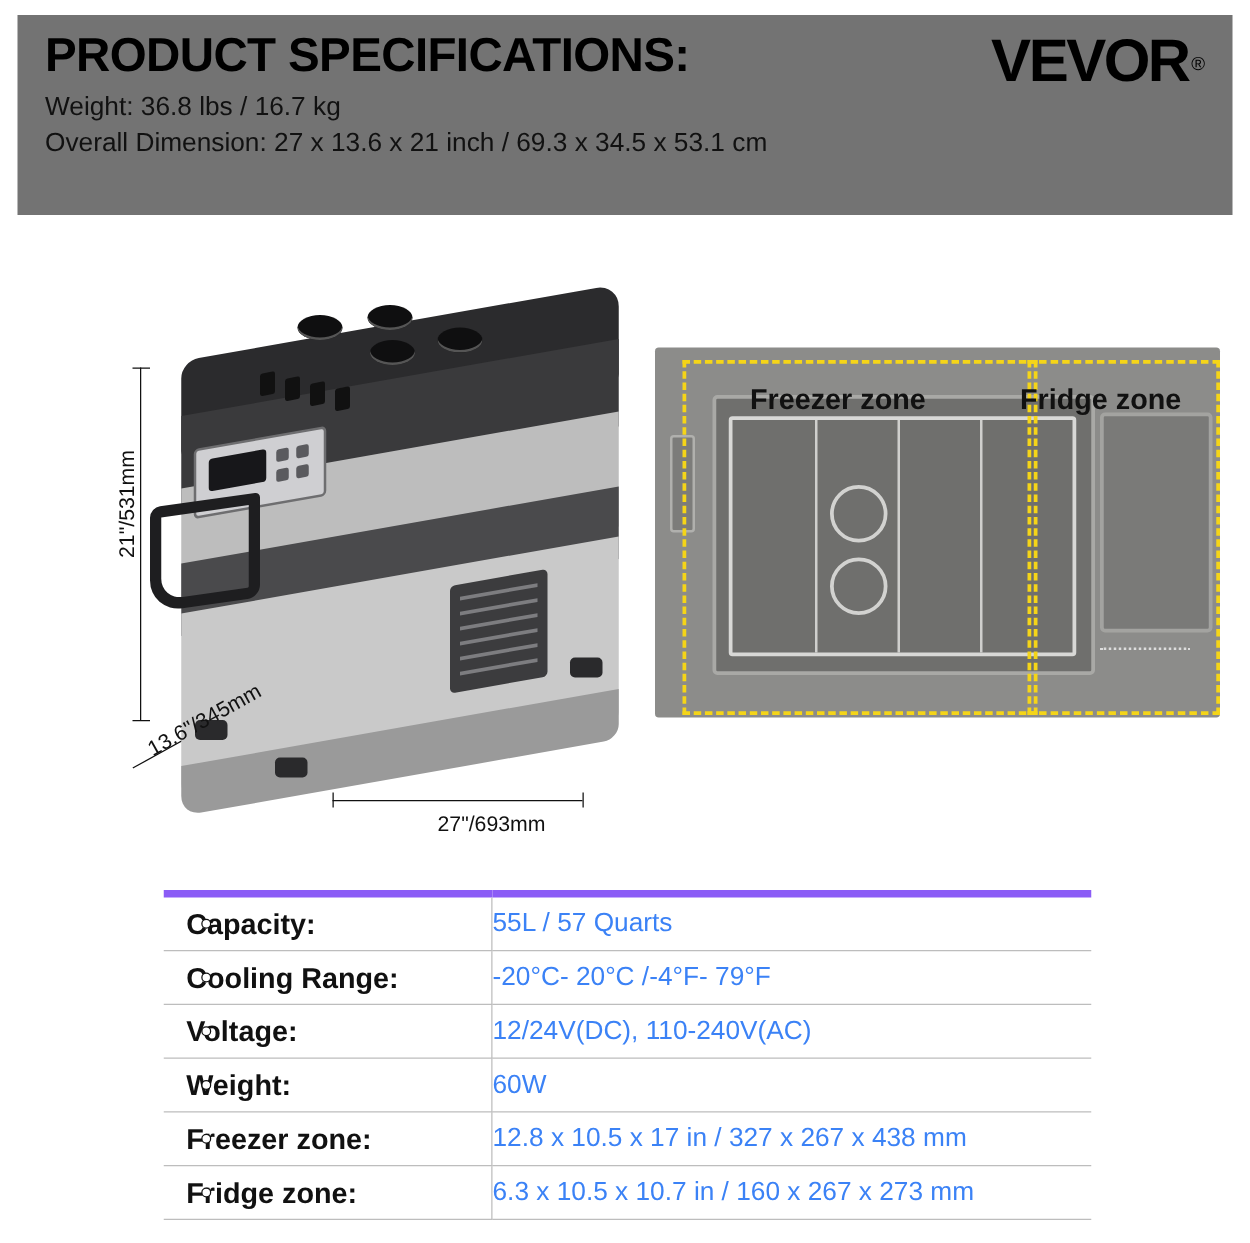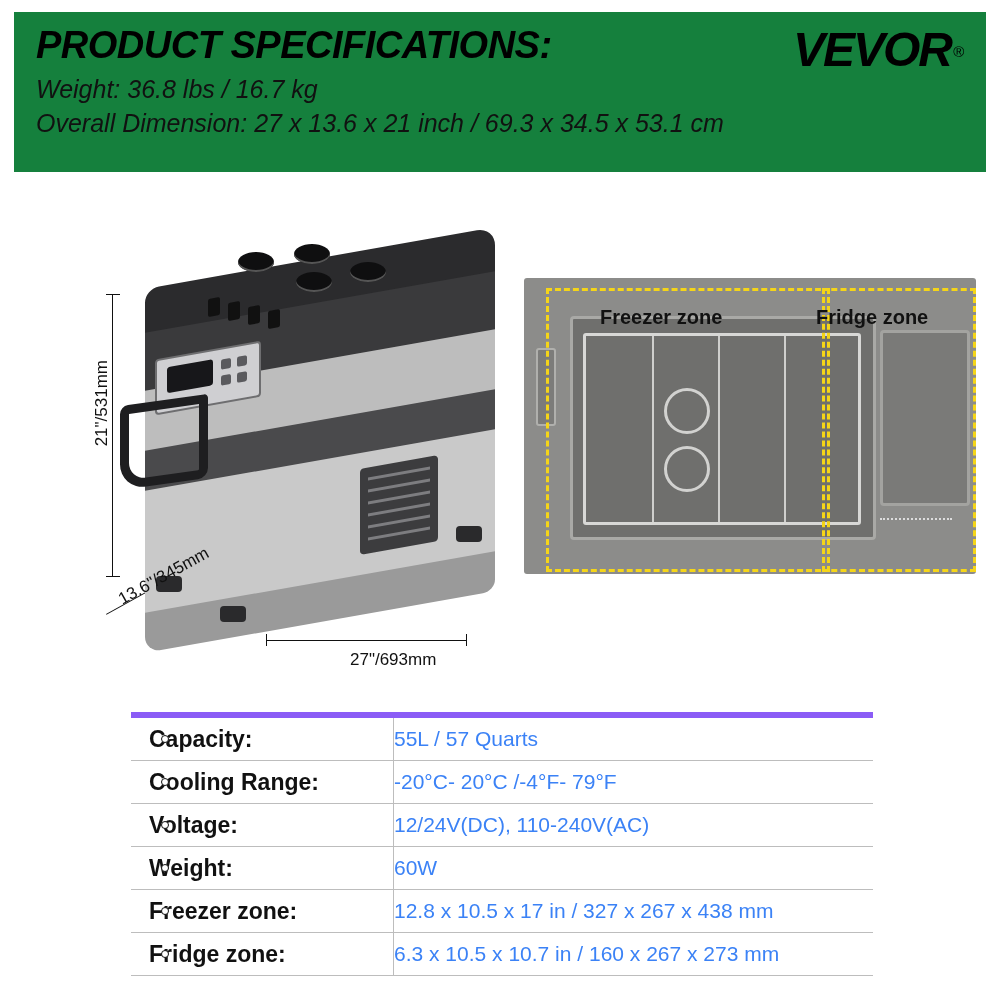--- a/index.html
+++ b/index.html
@@ -16,24 +16,23 @@
     position: relative;
   }
 
   
   .header {
     position: absolute;
     left: 14px;
     top: 12px;
     width: 972px;
     height: 160px;
-    background: #15803d;
+    background: #737373;
     box-sizing: border-box;
     padding: 14px 18px 0 22px;
-    font-style: italic;
   }
   .header-top {
     display: flex;
     align-items: flex-start;
     justify-content: space-between;
   }
   .spec-title {
     font-size: 38px;
     font-weight: bold;
     letter-spacing: -0.5px;
@@ -57,21 +56,21 @@
     font-family: "Liberation Sans", sans-serif;
   }
   .brand-reg {
     font-size: 15px;
     line-height: 1;
     margin-top: 4px;
     margin-left: 2px;
     color: #000;
   }
   .header-line {
-    font-size: 25px;
+    font-size: 21px;
     line-height: 1.28;
     color: #111;
     margin-top: 2px;
     white-space: nowrap;
   }
 
   
   .photo-area {
     position: absolute;
     left: 0;
@@ -334,21 +333,21 @@
     height: 278px;
   }
   .zone-fridge {
     left: 298px;
     top: 10px;
     width: 148px;
     height: 278px;
   }
   .zone-label {
     position: absolute;
-    font-size: 20px;
+    font-size: 23px;
     font-weight: bold;
     color: #111;
     white-space: nowrap;
   }
   .zone-label-freezer { left: 76px; top: 28px; }
   .zone-label-fridge  { left: 292px; top: 28px; }
   .int-wire {
     position: absolute;
     left: 356px;
     top: 226px;

